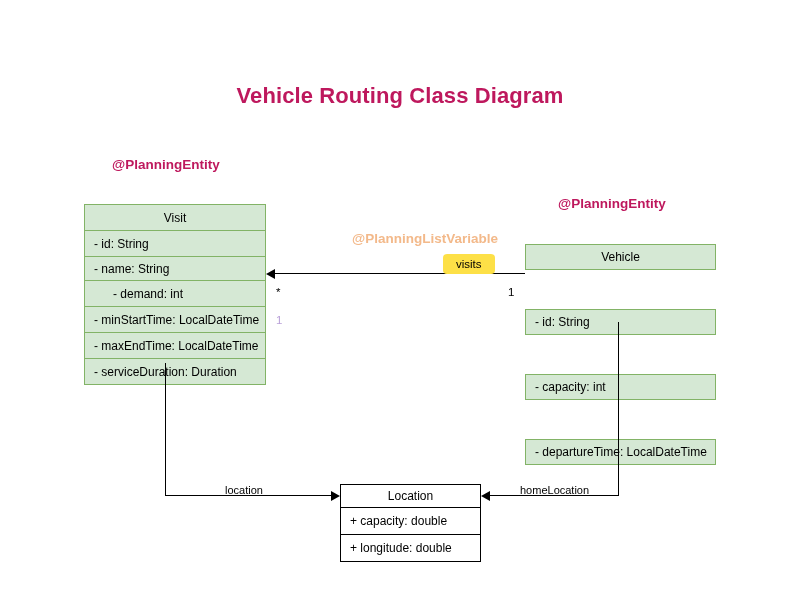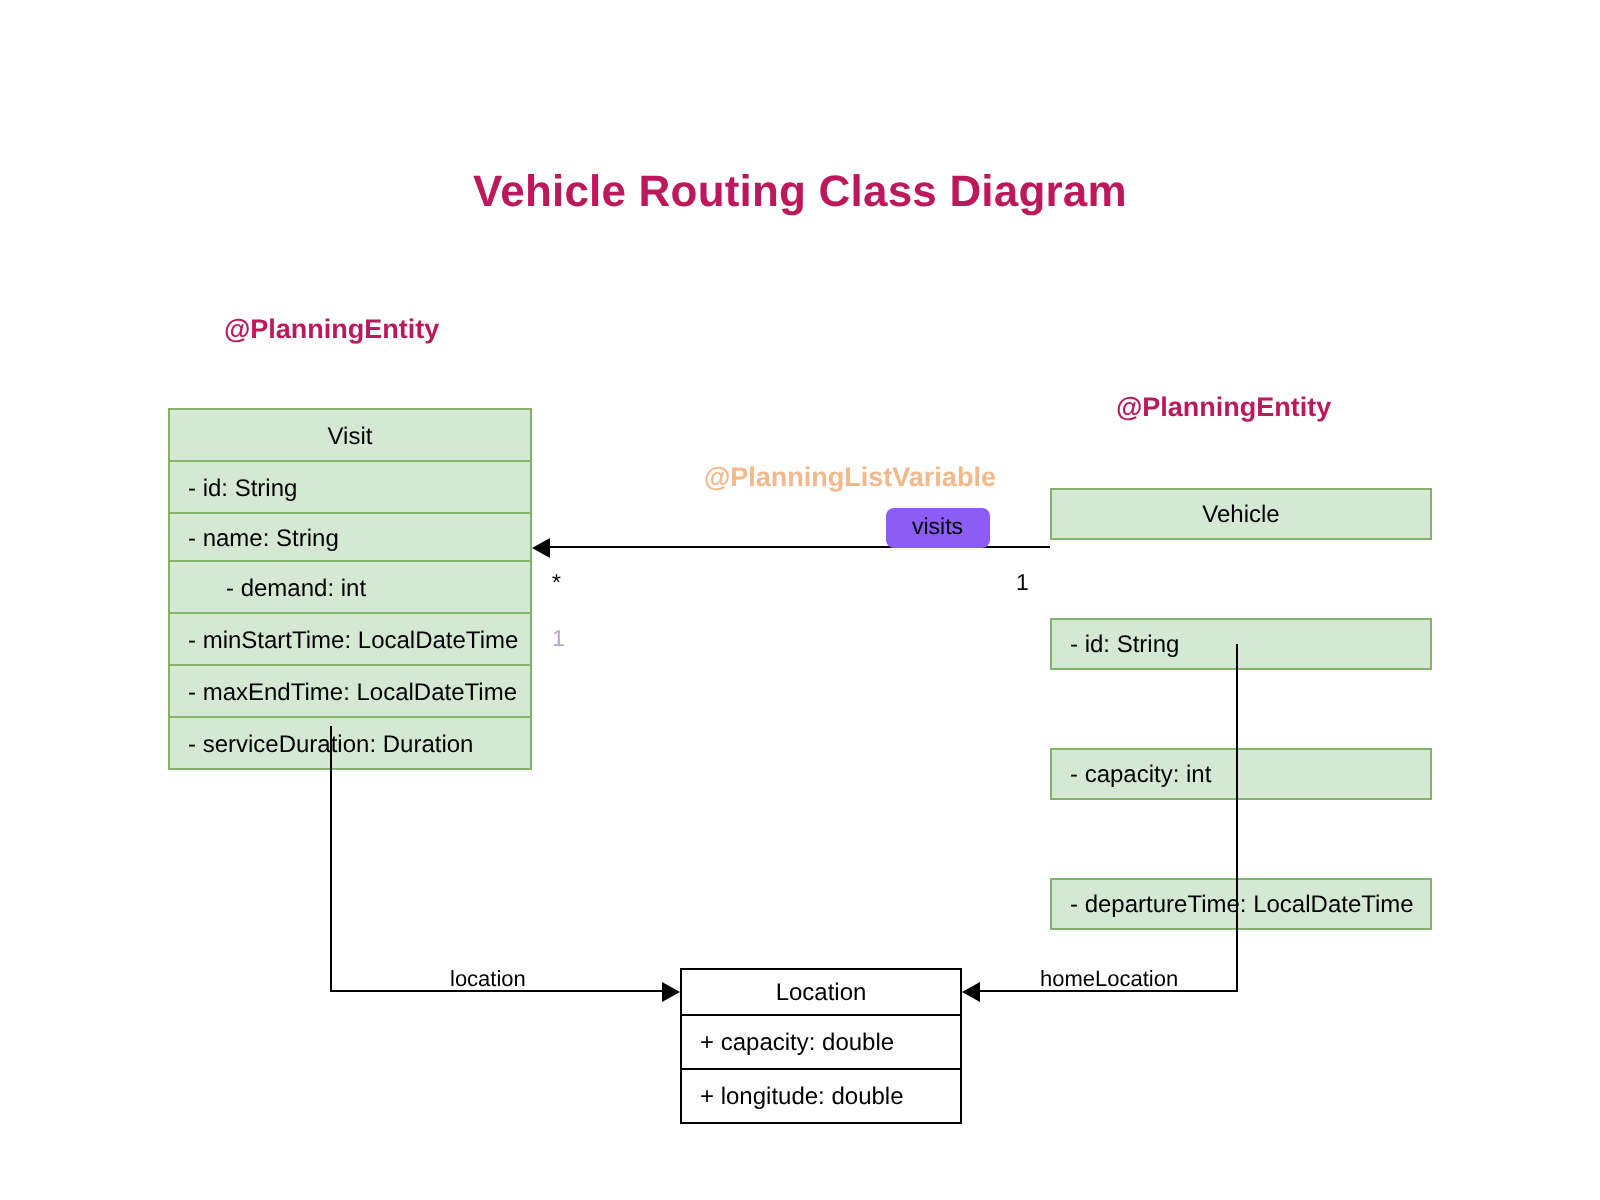--- a/index.html
+++ b/index.html
@@ -109,21 +109,21 @@
   }
 
   
   .edge-label {
     position: absolute;
     font-size: 11px;
     color: #000000;
     white-space: nowrap;
   }
   .edge-label.badge {
-    background: #8b5cf6;
+    background: #fde047;
     border-radius: 4px;
     padding: 4px 13px;
     font-size: 11.5px;
   }
   .multiplicity {
     position: absolute;
     font-size: 11.5px;
     white-space: nowrap;
   }
   .multiplicity.dark   { color: #000000; }

